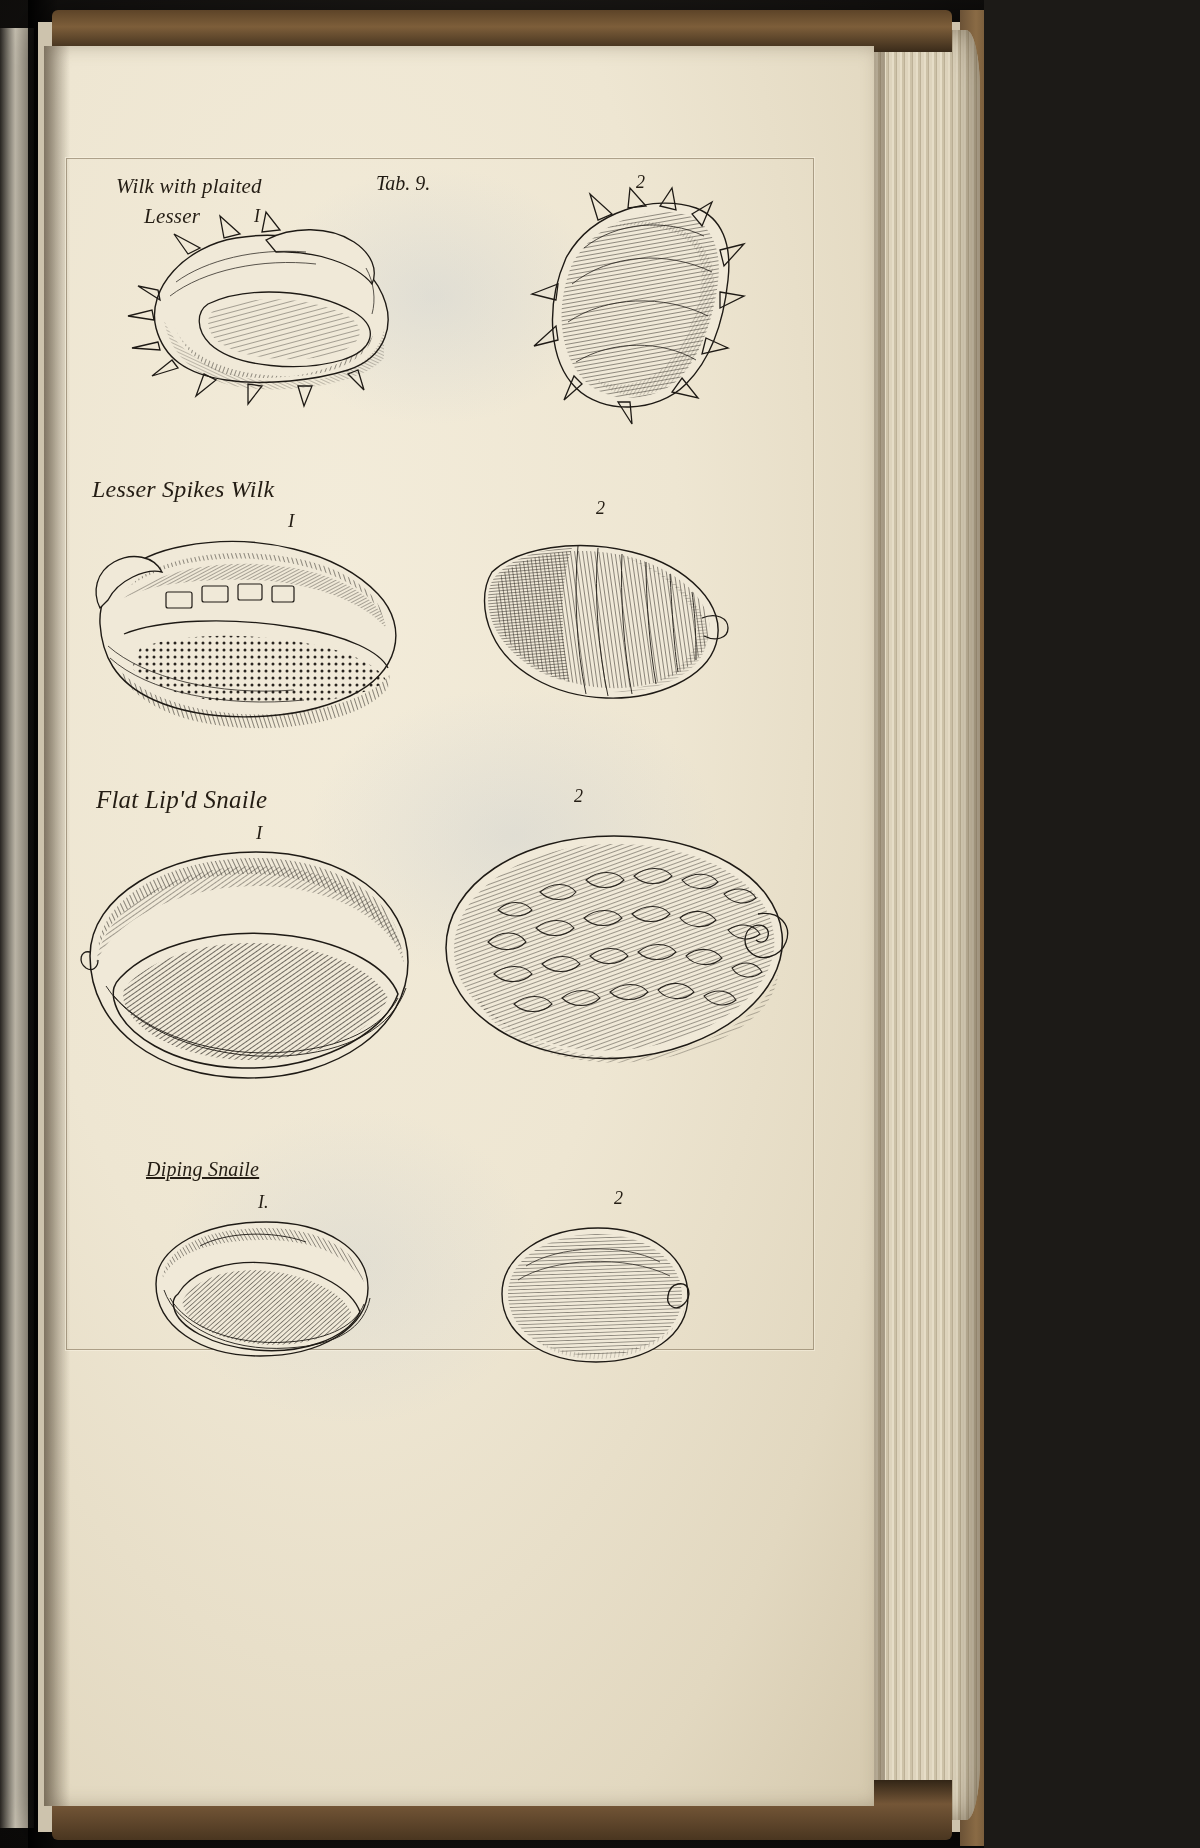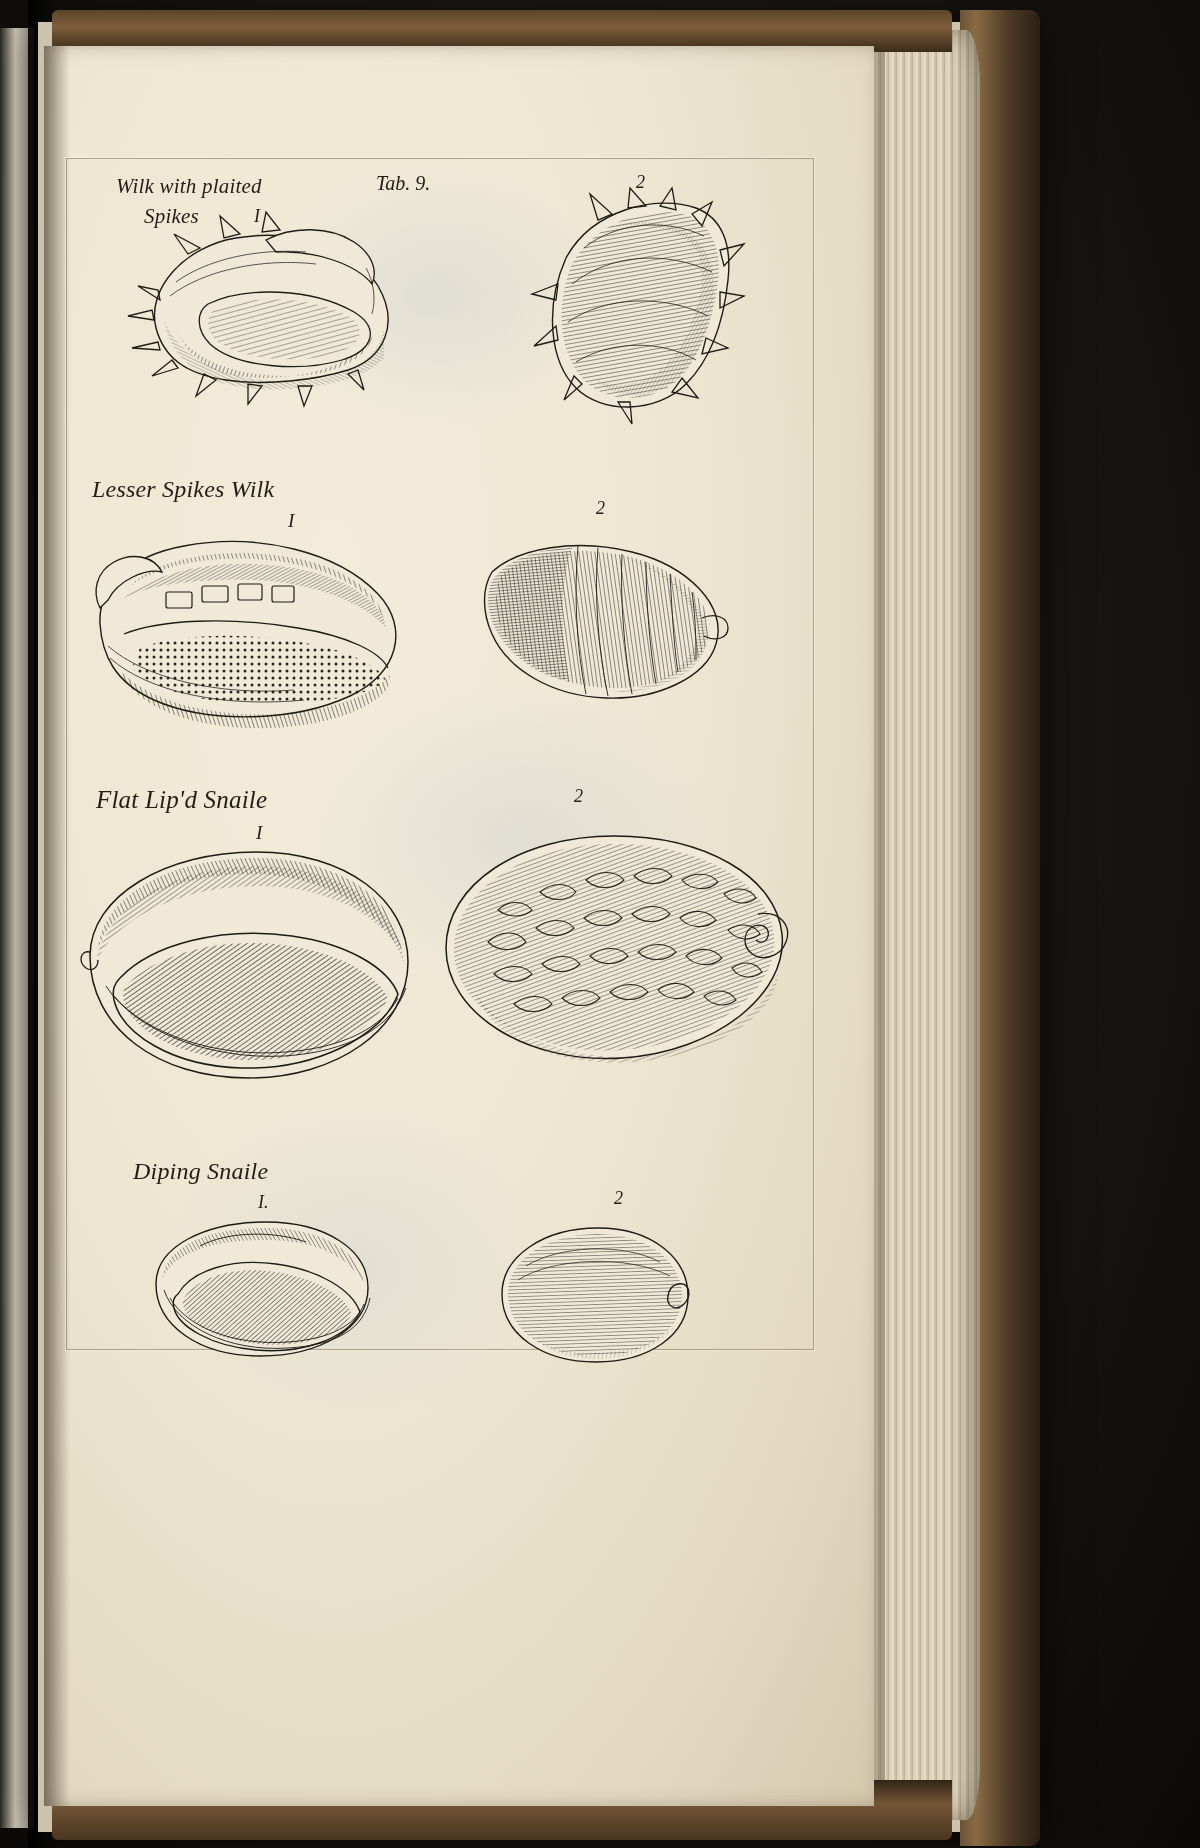--- a/index.html
+++ b/index.html
@@ -2,21 +2,21 @@
 <html><head>
 <meta charset="utf-8">
 <style>
   html, body {
     margin: 0;
     padding: 0;
     background: #1c1a17;
   }
   #page {
     position: relative;
-    width: 1200px;
+    width: 984px;
     height: 1848px;
     overflow: hidden;
     background: #100f0d;
     font-family: "Liberation Serif", serif;
   }
 
   
   .surround {
     position: absolute;
     inset: 0;
@@ -188,21 +188,21 @@
     <div class="leaf-edge-dark"></div>
     <div class="leaf-stain-1"></div>
     <div class="leaf-stain-2"></div>
     <div class="leaf-stain-3"></div>
 
     <div class="plate-mark"></div>
 
     <div class="engraving">
 
       <div class="caption" style="left:50px; top:16px; font-size:21px;">Wilk with plaited</div>
-      <div class="caption" style="left:78px; top:46px; font-size:21px;">Spikes</div>
+      <div class="caption" style="left:78px; top:46px; font-size:21px;">Lesser</div>
       <div class="fignum" style="left:188px; top:48px; font-size:18px;">I</div>
       <div class="tab-label" style="left:310px; top:14px; font-size:20px;">Tab. 9.</div>
       <div class="fignum" style="left:570px; top:14px; font-size:18px;">2</div>
 
       <svg class="shell" style="left:50px; top:50px;" width="300" height="220" viewBox="0 0 300 220">
         <defs>
           <pattern id="h1" width="4" height="4" patternUnits="userSpaceOnUse" patternTransform="rotate(20)">
             <line x1="0" y1="0" x2="0" y2="4" stroke="#1e1a15" stroke-width="1.1"></line>
           </pattern>
           <pattern id="h2" width="3" height="3" patternUnits="userSpaceOnUse" patternTransform="rotate(-65)">
@@ -447,21 +447,21 @@
         <g class="ink" stroke-width="1.3" fill="#f0e9d8">
           <path d="M322 96 C344 92 356 108 350 124 C344 140 324 144 314 134
                    C306 126 308 112 318 108 C326 105 334 110 332 118
                    C331 124 324 126 320 122"></path>
         </g>
 
         <path fill="url(#h12)" opacity=".55" d="M40 176 C70 220 140 244 206 238 C270 232 326 200 342 156
                  C340 196 280 238 198 244 C116 250 52 216 40 176 Z"></path>
       </svg>
 
-      <div class="caption" style="left:67px; top:1000px; font-size:24px;">Diping Snaile</div>
+      <div class="caption" style="left:80px; top:1000px; font-size:20px;text-decoration:underline;">Diping Snaile</div>
       <div class="fignum" style="left:192px; top:1034px; font-size:18px;">I.</div>
       <div class="fignum" style="left:548px; top:1030px; font-size:18px;">2</div>
 
       <svg class="shell" style="left:82px; top:1058px;" width="230" height="150" viewBox="0 0 230 150">
         <defs>
           <pattern id="h13" width="3.5" height="3.5" patternUnits="userSpaceOnUse" patternTransform="rotate(-30)">
             <line x1="0" y1="0" x2="0" y2="3.5" stroke="#1e1a15" stroke-width="1.05"></line>
           </pattern>
           <pattern id="h14" width="3.5" height="3.5" patternUnits="userSpaceOnUse" patternTransform="rotate(48)">
             <line x1="0" y1="0" x2="0" y2="3.5" stroke="#1e1a15" stroke-width="1.1"></line>

